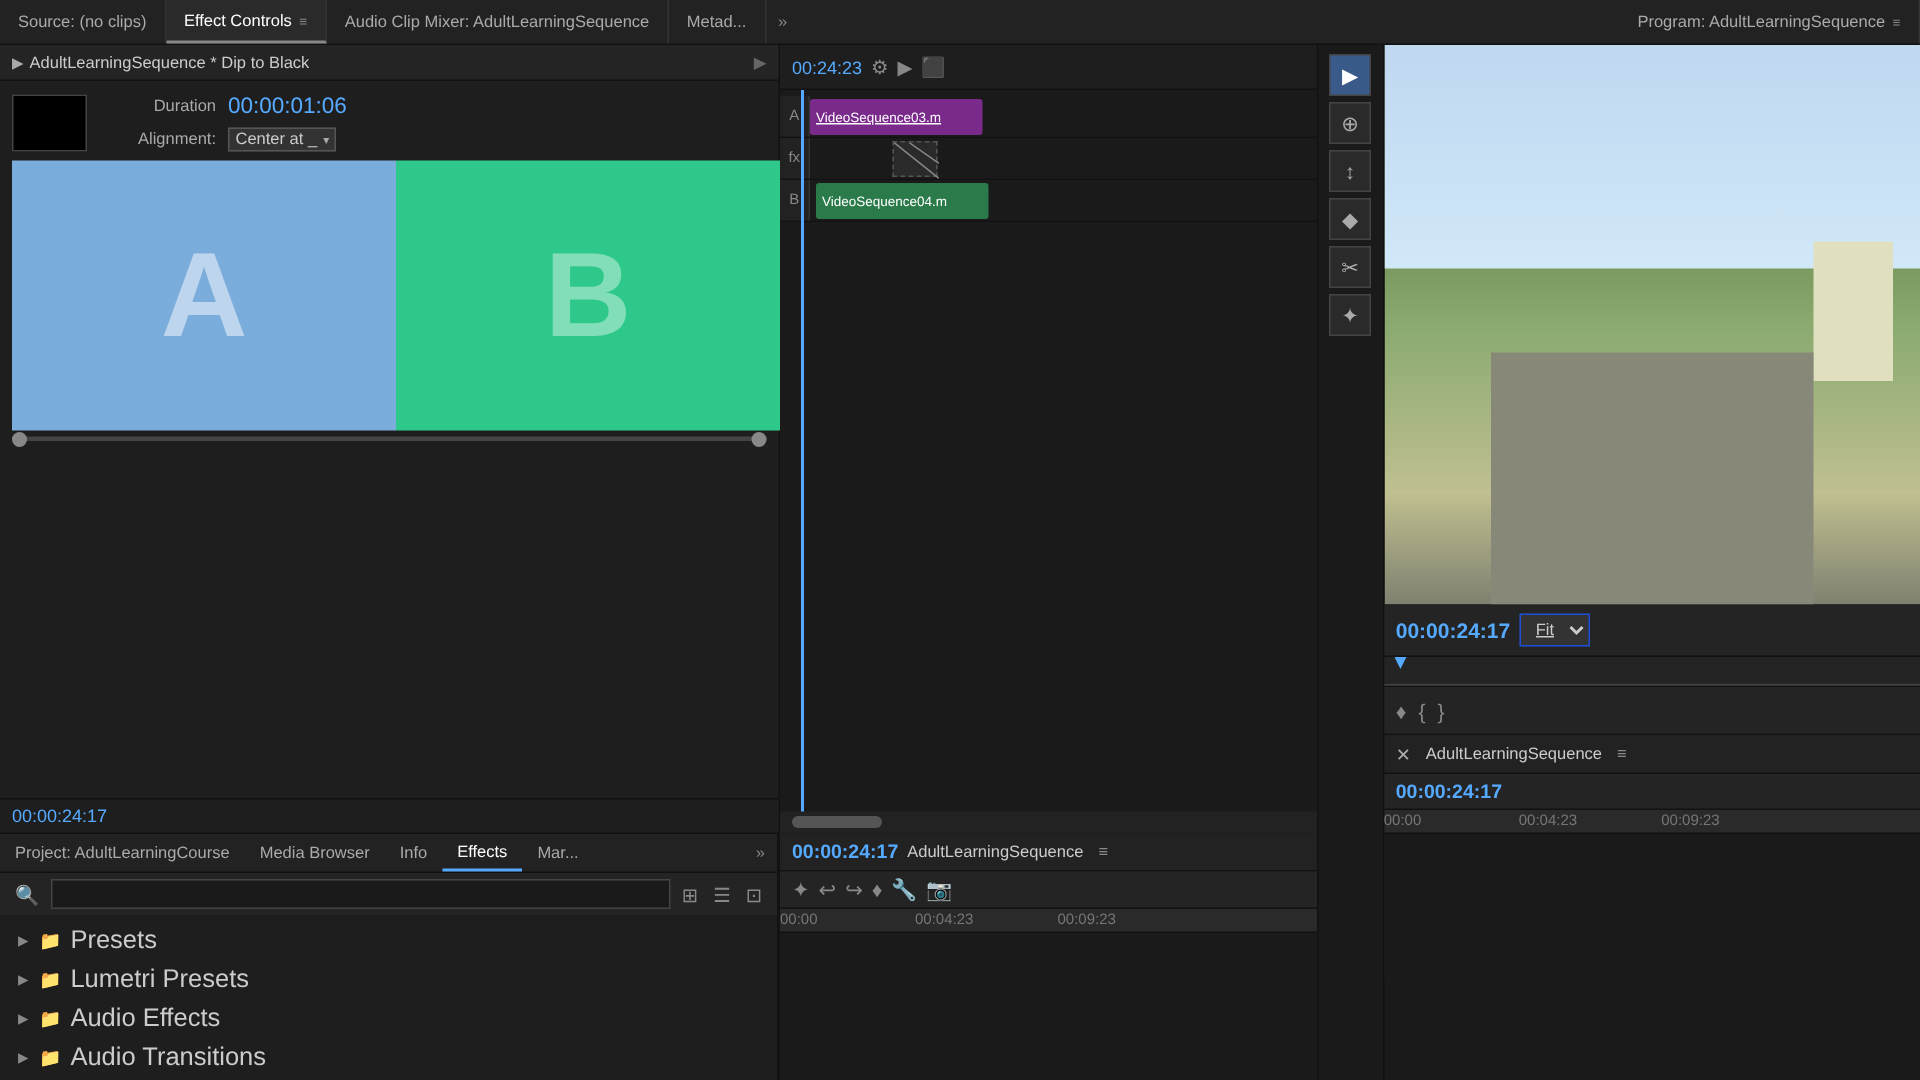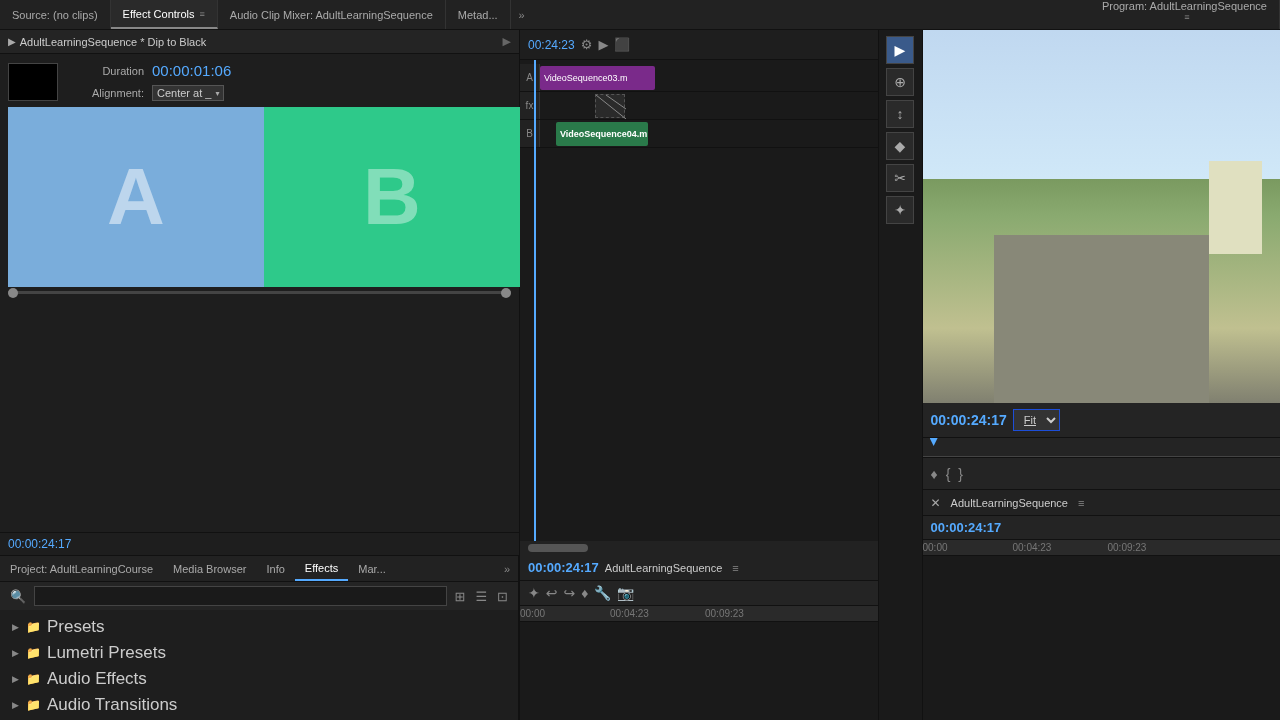--- a/index.html
+++ b/index.html
@@ -609,21 +609,21 @@
       height: 24px;
       top: 2px;
       border-radius: 2px;
       font-size: 9px;
       color: #fff;
       overflow: hidden;
       padding: 0 4px;
       display: flex;
       align-items: center;
     }
-    .tl-clip-purple { background: #7a2a8a; }
+    .tl-clip-purple { background: #7a2a8a; text-decoration: underline; }
     .tl-clip-green { background: #2a7a4a; }
     .tl-clip-fx-area {
       position: absolute;
       height: 24px;
       top: 2px;
       background: #2a2a2a;
       border: 1px dashed #555;
     }
 
     .playhead-line {
@@ -662,21 +662,21 @@
     <span class="tab-menu-icon">≡</span>
   </div>
   <div class="tab">
     <span>Audio Clip Mixer: AdultLearningSequence</span>
   </div>
   <div class="tab">
     <span>Metad...</span>
   </div>
   <div class="tab-overflow">»</div>
 
-  <div class="tab" style="margin-left: auto; flex-direction: column;">
+  <div class="tab" style="margin-left: auto;">
     <span>Program: AdultLearningSequence</span>
     <span class="tab-menu-icon">≡</span>
   </div>
 </div>
 
 <div class="main-layout">
 
   <div class="left-panel">
 
     <div class="sequence-header">
@@ -820,21 +820,21 @@
               </svg>
             </div>
           </div>
         </div>
 
         <div class="tl-track">
           <div class="tl-track-label">
             <span>B</span>
           </div>
           <div class="tl-track-content">
-            <div class="tl-clip tl-clip-green" style="left: 16px; width: 92px; font-weight: bold;">
+            <div class="tl-clip tl-clip-green" style="left: 4px; width: 115px;">
               <span>VideoSequence04.m</span>
             </div>
           </div>
         </div>
       </div>
 
       <div class="scroll-bar-area">
         <div class="scroll-thumb" style="width: 60px; margin-left: 0;"></div>
       </div>
     </div>

